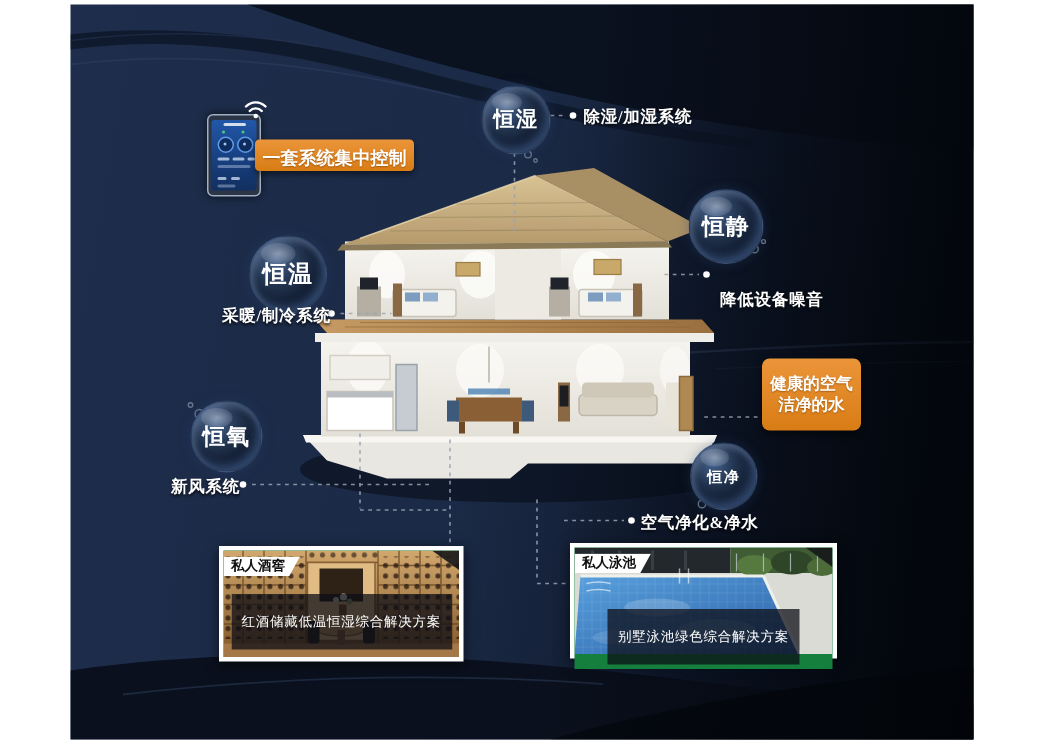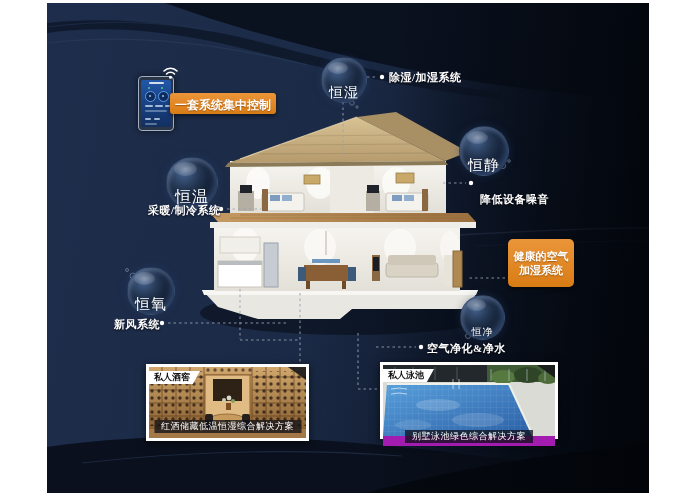--- a/index.html
+++ b/index.html
@@ -6,22 +6,22 @@
   #stage{position:relative;width:700px;height:497px;background:#ffffff;overflow:hidden;
          font-family:"Liberation Serif","DejaVu Serif",serif;}
   #canvas{position:absolute;left:47px;top:3px;width:602px;height:490px;
           background:linear-gradient(100deg,#1e2d4b 0%,#1b2a46 45%,#101a2e 70%,#070c16 100%);}
   #canvas .right-shade{position:absolute;inset:0;
           background:linear-gradient(95deg,rgba(0,0,0,0) 55%,rgba(2,5,10,0.55) 80%,rgba(1,3,7,0.85) 100%);}
   svg{display:block;}
   .abs{position:absolute;}
 
   
-  .bubble{position:absolute;border-radius:50%;color:#fff;display:flex;align-items:flex-end;justify-content:center;
-          font-weight:normal;letter-spacing:1px;
+  .bubble{position:absolute;border-radius:50%;color:#fff;display:flex;align-items:center;justify-content:center;
+          font-weight:bold;letter-spacing:1px;
           background:radial-gradient(circle at 34% 30%, #44618c 0%, #22344f 35%, #0c1527 70%, #080f1d 100%);
           box-shadow:inset -3px -4px 6px rgba(90,130,190,0.45), inset 2px 3px 4px rgba(200,220,255,0.25),
                      0 0 8px rgba(40,70,120,0.35);
           border:1px solid rgba(110,140,190,0.35);}
   .bubble::after{content:"";position:absolute;left:14%;top:8%;width:45%;height:28%;
           border-radius:50%;background:radial-gradient(ellipse at center,rgba(255,255,255,0.4),rgba(255,255,255,0));}
 
   .note{position:absolute;color:#ffffff;font-weight:bold;font-size:11px;letter-spacing:0.5px;white-space:nowrap;
         text-shadow:0 1px 2px rgba(0,0,0,0.8);}
 
@@ -35,25 +35,25 @@
   .phone .screen{position:absolute;left:2px;top:3px;right:2px;bottom:3px;border-radius:2px;
          background:linear-gradient(180deg,#2257a8 0%,#173e7d 60%,#122f60 100%);}
   .phone .titlebar{position:absolute;left:25%;top:2px;width:50%;height:2px;background:rgba(255,255,255,0.8);border-radius:1px;}
   .knob{position:absolute;top:11px;width:9px;height:9px;border-radius:50%;background:#0e2c5e;border:1.5px solid #5e9be6;}
   .knob::before{content:"";position:absolute;left:2.5px;top:2.5px;width:2px;height:2px;border-radius:50%;background:#9cc4f2;}
   .leddot{position:absolute;top:7px;width:2px;height:2px;border-radius:50%;background:#46d080;}
   .srow{position:absolute;height:1.5px;background:rgba(210,225,245,0.75);border-radius:1px;}
 
   
   .photo{position:absolute;background:#ffffff;padding:3px;box-shadow:0 2px 8px rgba(0,0,0,0.6);}
-  .photo .inner{position:relative;overflow:hidden;background:#a21caf;}
+  .photo .inner{position:relative;overflow:hidden;background:#15803d;}
   .photo-tag{position:absolute;left:0px;top:4px;background:#ffffff;color:#101010;font-weight:bold;font-size:9px;
         line-height:13px;padding:0 10px 0 5px;clip-path:polygon(0 0,100% 0,86% 100%,0 100%);z-index:3;}
   .photo-caption{position:absolute;left:50%;transform:translateX(-50%);background:rgba(12,14,22,0.74);
-        color:#fff;font-size:9px;line-height:13px;white-space:nowrap;padding:0 7px;z-index:3;letter-spacing:0.5px;}
+        color:#fff;font-size:9px;line-height:13px;white-space:nowrap;padding:12px 7px;z-index:3;letter-spacing:0.5px;}
   .corner-fold{position:absolute;right:0;top:0;width:18px;height:13px;background:#15161a;
         clip-path:polygon(0 0,100% 0,100% 100%);opacity:.9;z-index:2;}
 </style>
 </head>
 <body>
 
 <div id="stage">
 
   <div id="canvas">
     <svg width="602" height="490" viewBox="0 0 602 490" preserveAspectRatio="none">
@@ -232,21 +232,21 @@
     </g>
     <circle cx="8.5" cy="12.3" r="1.5" fill="#ffffff"></circle>
   </svg>
 
   <div class="callout-orange" style="left:170px;top:93px;width:106px;height:21px;font-size:12px;border-radius:3px;align-items:flex-end;">
     <span>一套系统集中控制</span>
   </div>
 
   <div class="callout-orange" style="left:508px;top:239px;width:66px;height:48px;font-size:11px;flex-direction:column;line-height:14px;border-radius:5px;">
     <span>健康的空气</span>
-    <span>加湿系统</span>
+    <span>洁净的水</span>
   </div>
 
   <div class="bubble" style="left:321px;top:57px;width:44px;height:44px;font-size:14px;">
     <span>恒湿</span>
   </div>
   <div class="bubble" style="left:459px;top:126px;width:48px;height:48px;font-size:15px;">
     <span>恒静</span>
   </div>
   <div class="bubble" style="left:166px;top:157px;width:50px;height:50px;font-size:16px;">
     <span>恒温</span>

